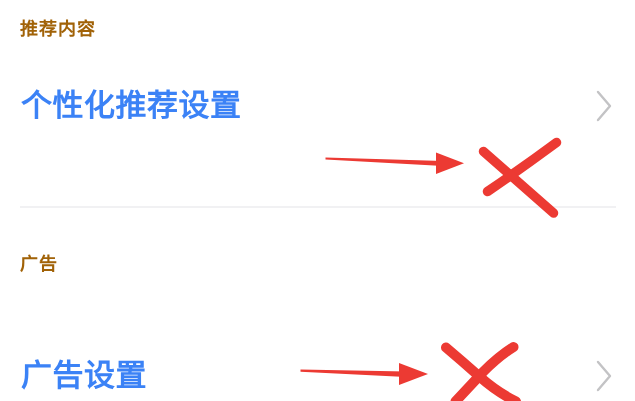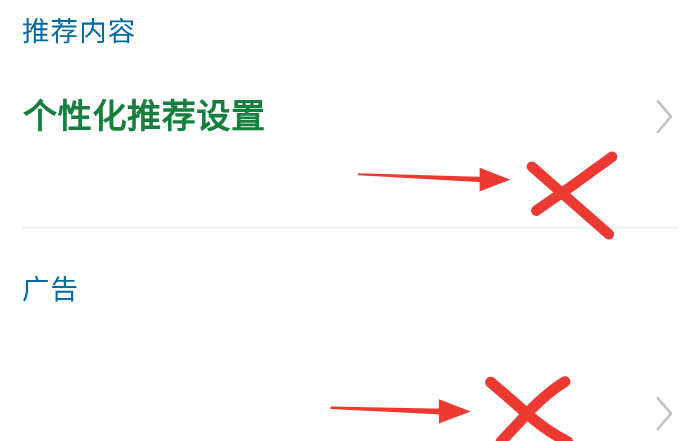--- a/index.html
+++ b/index.html
@@ -17,47 +17,47 @@
     width: 635px;
     height: 401px;
     background: #ffffff;
     overflow: hidden;
   }
 
   
   .section-header {
     position: absolute;
     left: 20px;
-    color: #0369a1;
-    font-size: 25px;
+    color: #a16207;
+    font-size: 18px;
     line-height: 22px;
     letter-spacing: 1px;
     white-space: nowrap;
-    font-weight: 400;
+    font-weight: 700;
   }
   #section-header-recommend { top: 18px; }
   #section-header-ads       { top: 253px; }
 
   
   .list-row {
     position: absolute;
     left: 0;
     width: 635px;
     height: 72px;
     background: transparent;
   }
   #row-personalized { top: 70px; }
   #row-ad-settings  { top: 340px; }
 
   .row-label {
     position: absolute;
     left: 21px;
     top: 50%;
     transform: translateY(-50%);
-    color: #15803d;
+    color: #3b82f6;
     font-size: 31px;
     line-height: 36px;
     font-weight: 700;
     letter-spacing: 0.5px;
     white-space: nowrap;
   }
 
   .row-chevron {
     position: absolute;
     right: 18px;
@@ -102,20 +102,21 @@
         <path d="M7 5 L19 19 L7 33" stroke="#c3c3c5" stroke-width="2.4" stroke-linecap="round" stroke-linejoin="round"></path>
       </svg>
     </span>
   </div>
 
   <div id="divider"></div>
 
   <div id="section-header-ads" class="section-header">广告</div>
 
   <div id="row-ad-settings" class="list-row">
+    <span class="row-label">广告设置</span>
     <span class="row-chevron">
       <svg width="26" height="38" viewBox="0 0 26 38" fill="none" xmlns="http://www.w3.org/2000/svg">
         <path d="M7 5 L19 19 L7 33" stroke="#c3c3c5" stroke-width="2.4" stroke-linecap="round" stroke-linejoin="round"></path>
       </svg>
     </span>
   </div>
 
   <svg id="annotations" viewBox="0 0 635 401" xmlns="http://www.w3.org/2000/svg">
 
     <g>

